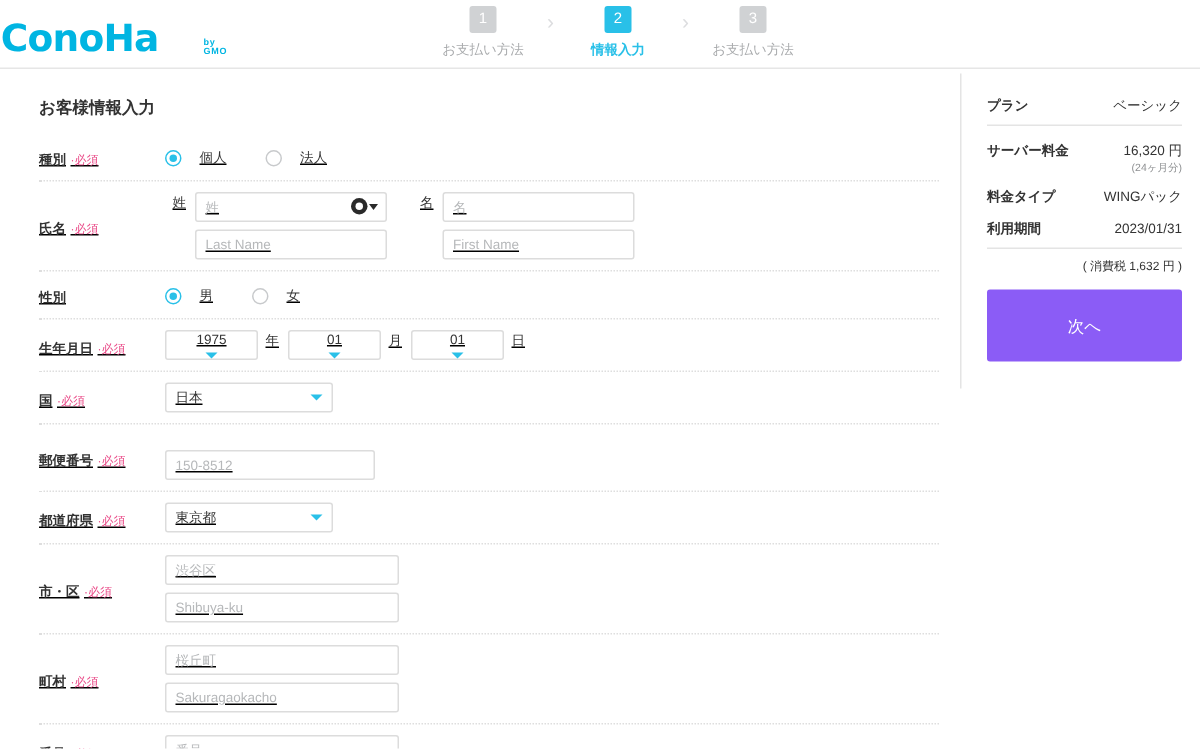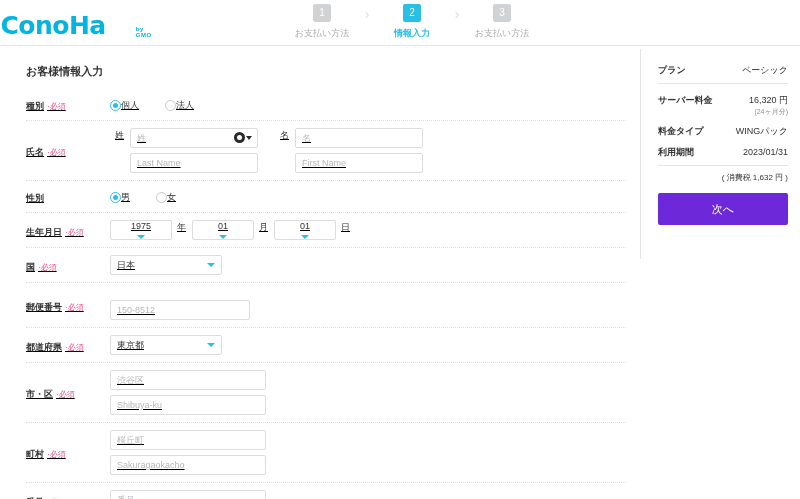--- a/index.html
+++ b/index.html
@@ -91,21 +91,21 @@
     font-size: 9px; font-weight: bold; color: #333333;
     padding-top: 4px; white-space: nowrap;
   }
   .req { color: #ea4c89; font-weight: normal; font-size: 8px; margin-left: 3px; }
   .fields { flex: 1; }
   .frow { display: flex; align-items: center; margin-bottom: 5px; }
   .frow:last-child { margin-bottom: 0; }
 
   
   .radio-grp { display: flex; align-items: center; gap: 26px; padding-top: 2px; }
-  .radio-item { display: flex; align-items: center; gap: 0; }
+  .radio-item { display: flex; align-items: center; gap: 12px; }
   .radio {
     width: 11px; height: 11px; border-radius: 50%;
     border: 1px solid #c8cacc; background: #fff;
     position: relative; flex: none;
   }
   .radio.on { border-color: #29c0e8; }
   .radio.on:after {
     content: ""; position: absolute;
     left: 2px; top: 2px; width: 5px; height: 5px;
     border-radius: 50%; background: #29c0e8;
@@ -176,22 +176,22 @@
     padding: 6px 0 2px 0;
   }
   .total-k { font-size: 9px; font-weight: bold; color: #333; }
   .total-v {
     font-size: 19px; font-weight: bold; color: #222;
     letter-spacing: -0.5px; margin-left: auto;
   }
   .total-yen { font-size: 9px; color: #333; font-weight: normal; margin-left: 3px; }
   .tax { font-size: 8px; color: #333; text-align: right; padding-bottom: 10px; }
   .next-btn {
-    width: 100%; height: 32px;
-    background: #6d28d9; color: #ffffff;
+    width: 100%; height: 48px;
+    background: #8b5cf6; color: #ffffff;
     font-size: 11px; display: flex;
     align-items: center; justify-content: center;
     border-radius: 2px; cursor: default;
   }
 </style>
 </head>
 <body>
 
 <div class="header">
   <div class="logo">

